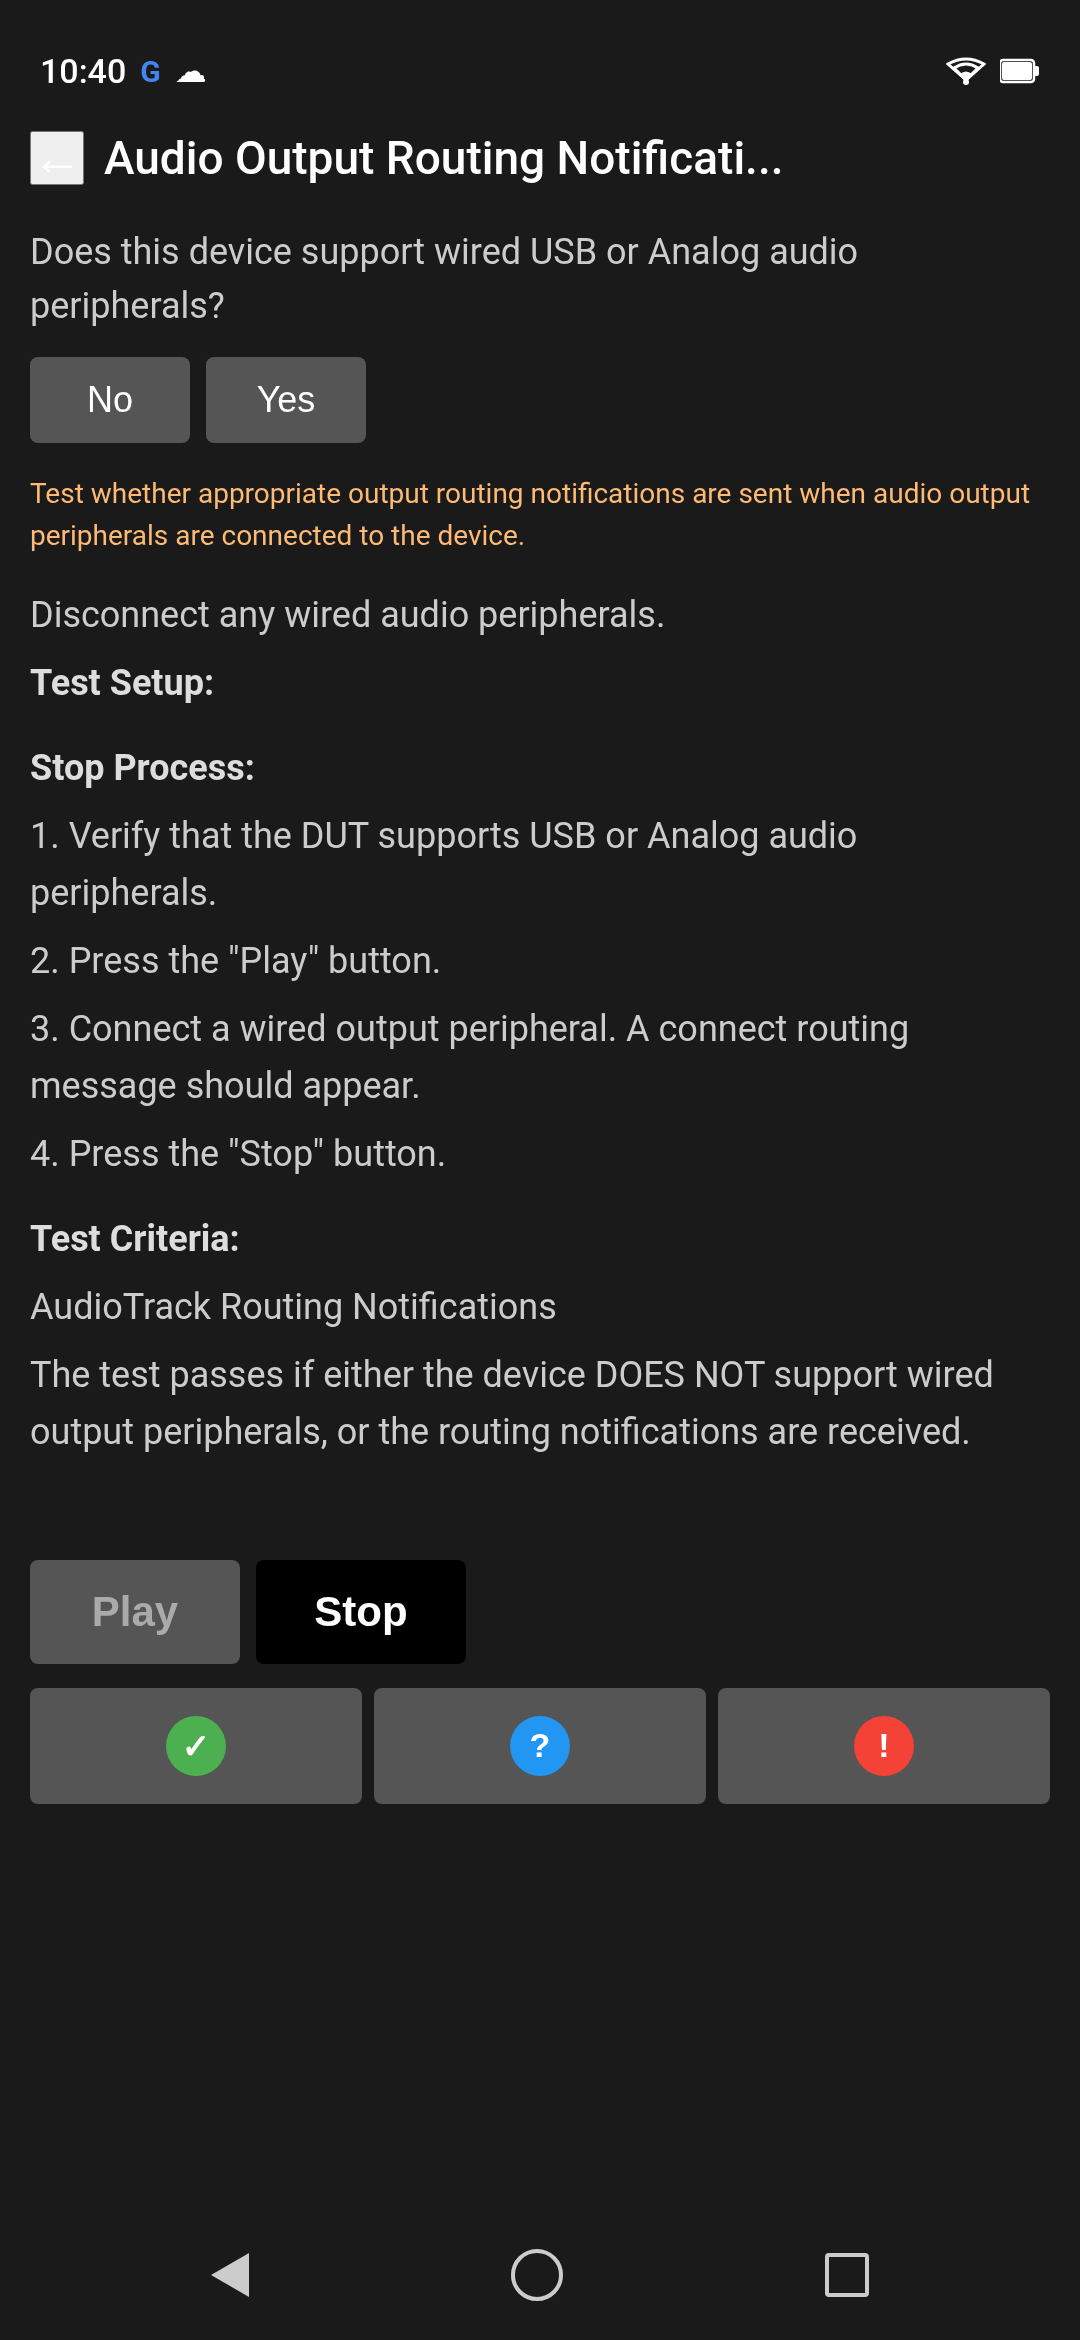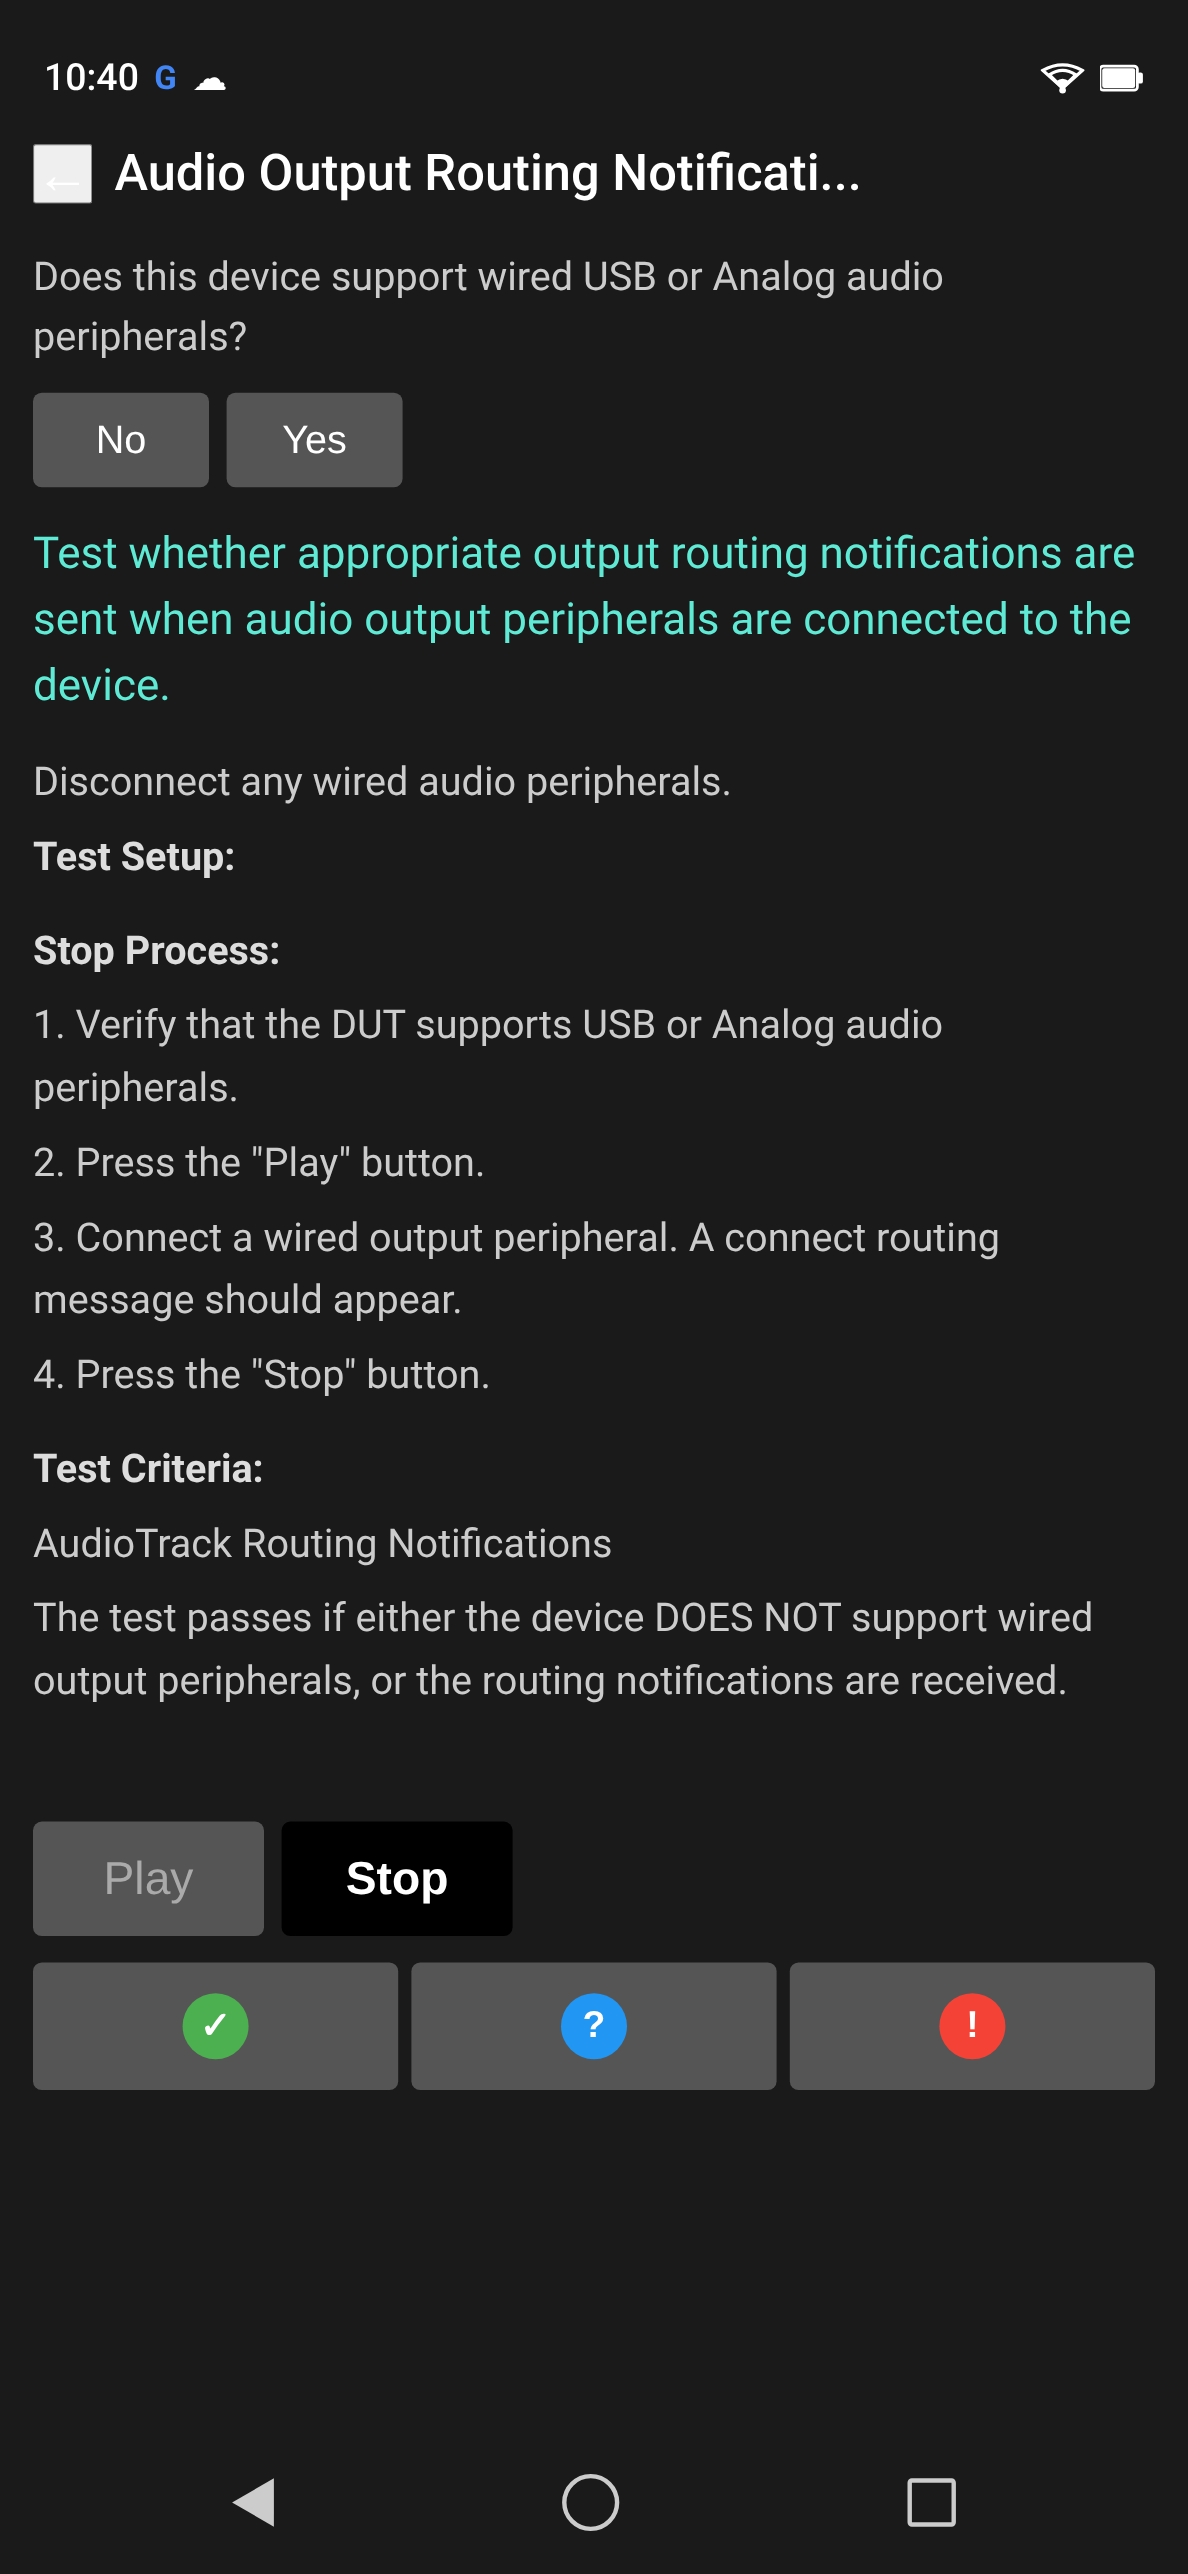--- a/index.html
+++ b/index.html
@@ -97,22 +97,22 @@
       border: none;
       border-radius: 8px;
       padding: 22px 50px;
       font-size: 36px;
       font-weight: 500;
       cursor: pointer;
       min-width: 160px;
     }
 
     .description-text {
-      color: #5eead4;
-      font-size: 40px;
+      color: #fdba74;
+      font-size: 28px;
       line-height: 1.5;
       margin-bottom: 30px;
     }
 
     .section-text {
       color: #cccccc;
       font-size: 36px;
       line-height: 1.6;
       margin-bottom: 10px;
     }
@@ -138,21 +138,21 @@
       margin-bottom: 24px;
     }
 
     .btn-play {
       background-color: #555555;
       color: #aaaaaa;
       border: none;
       border-radius: 8px;
       padding: 28px 12px;
       font-size: 42px;
-      font-weight: 400;
+      font-weight: 700;
       cursor: pointer;
       width: 210px;
       text-align: center;
     }
 
     .btn-stop {
       background-color: #000000;
       color: #ffffff;
       border: none;
       border-radius: 8px;

